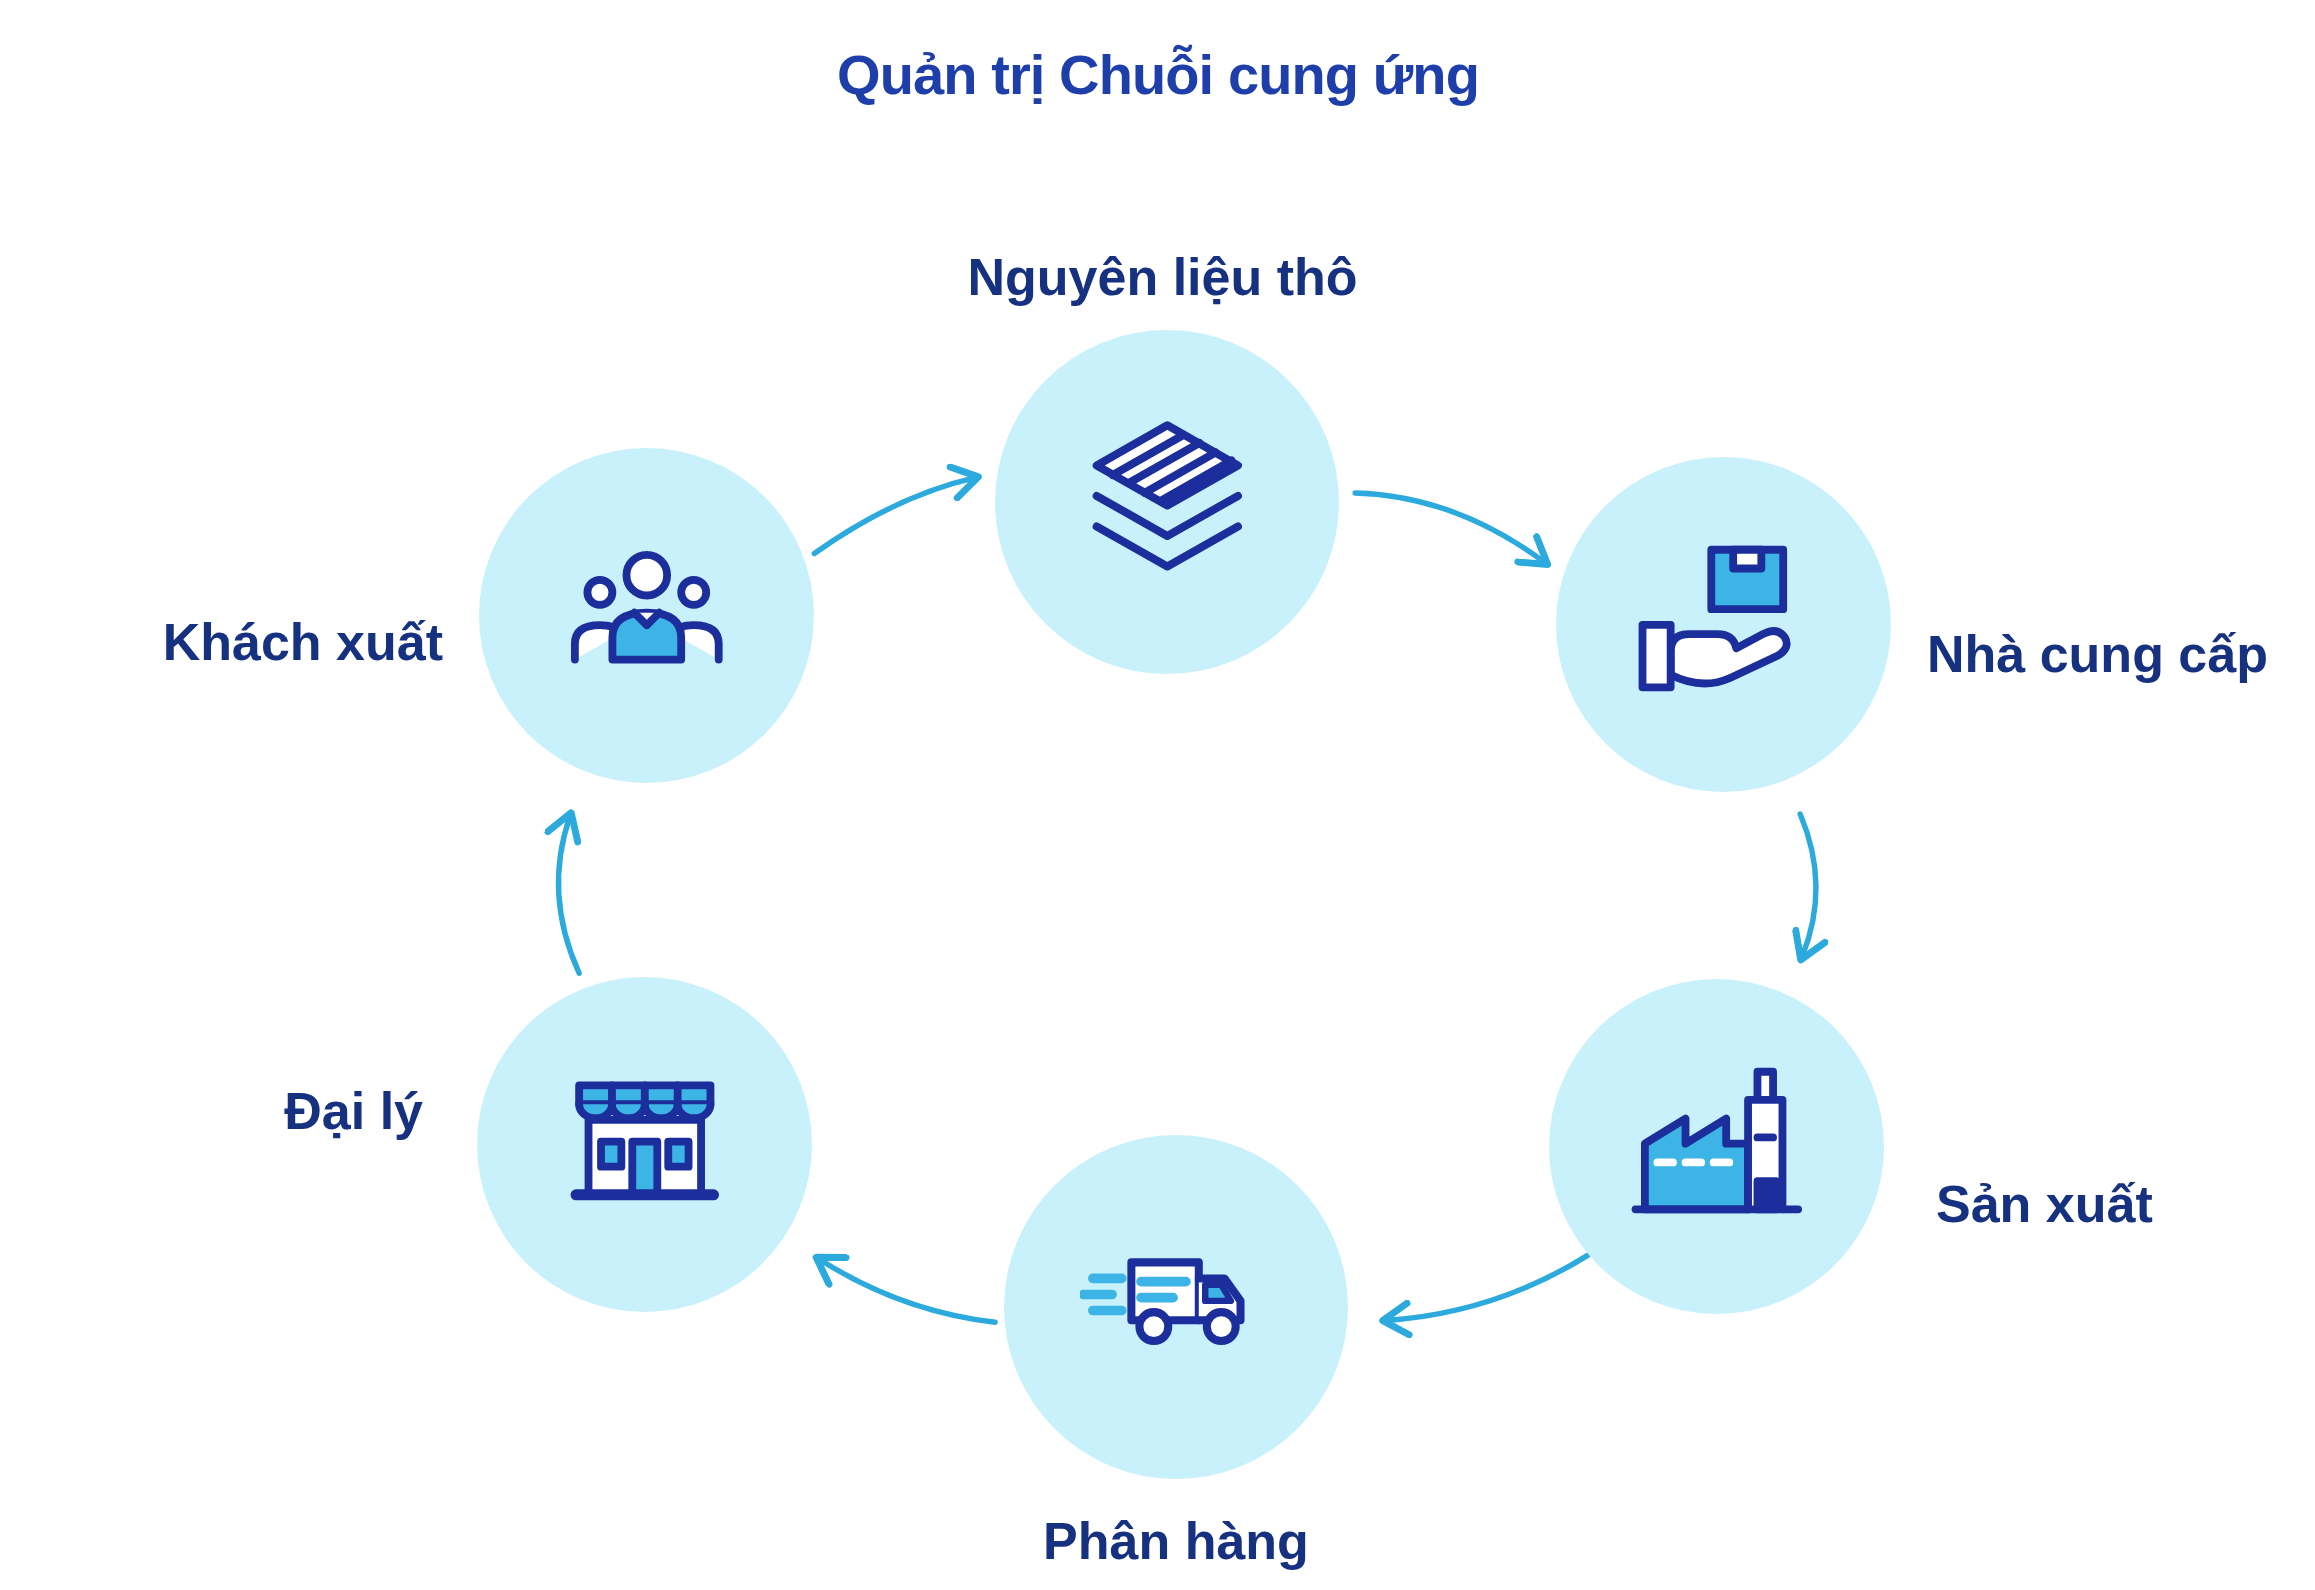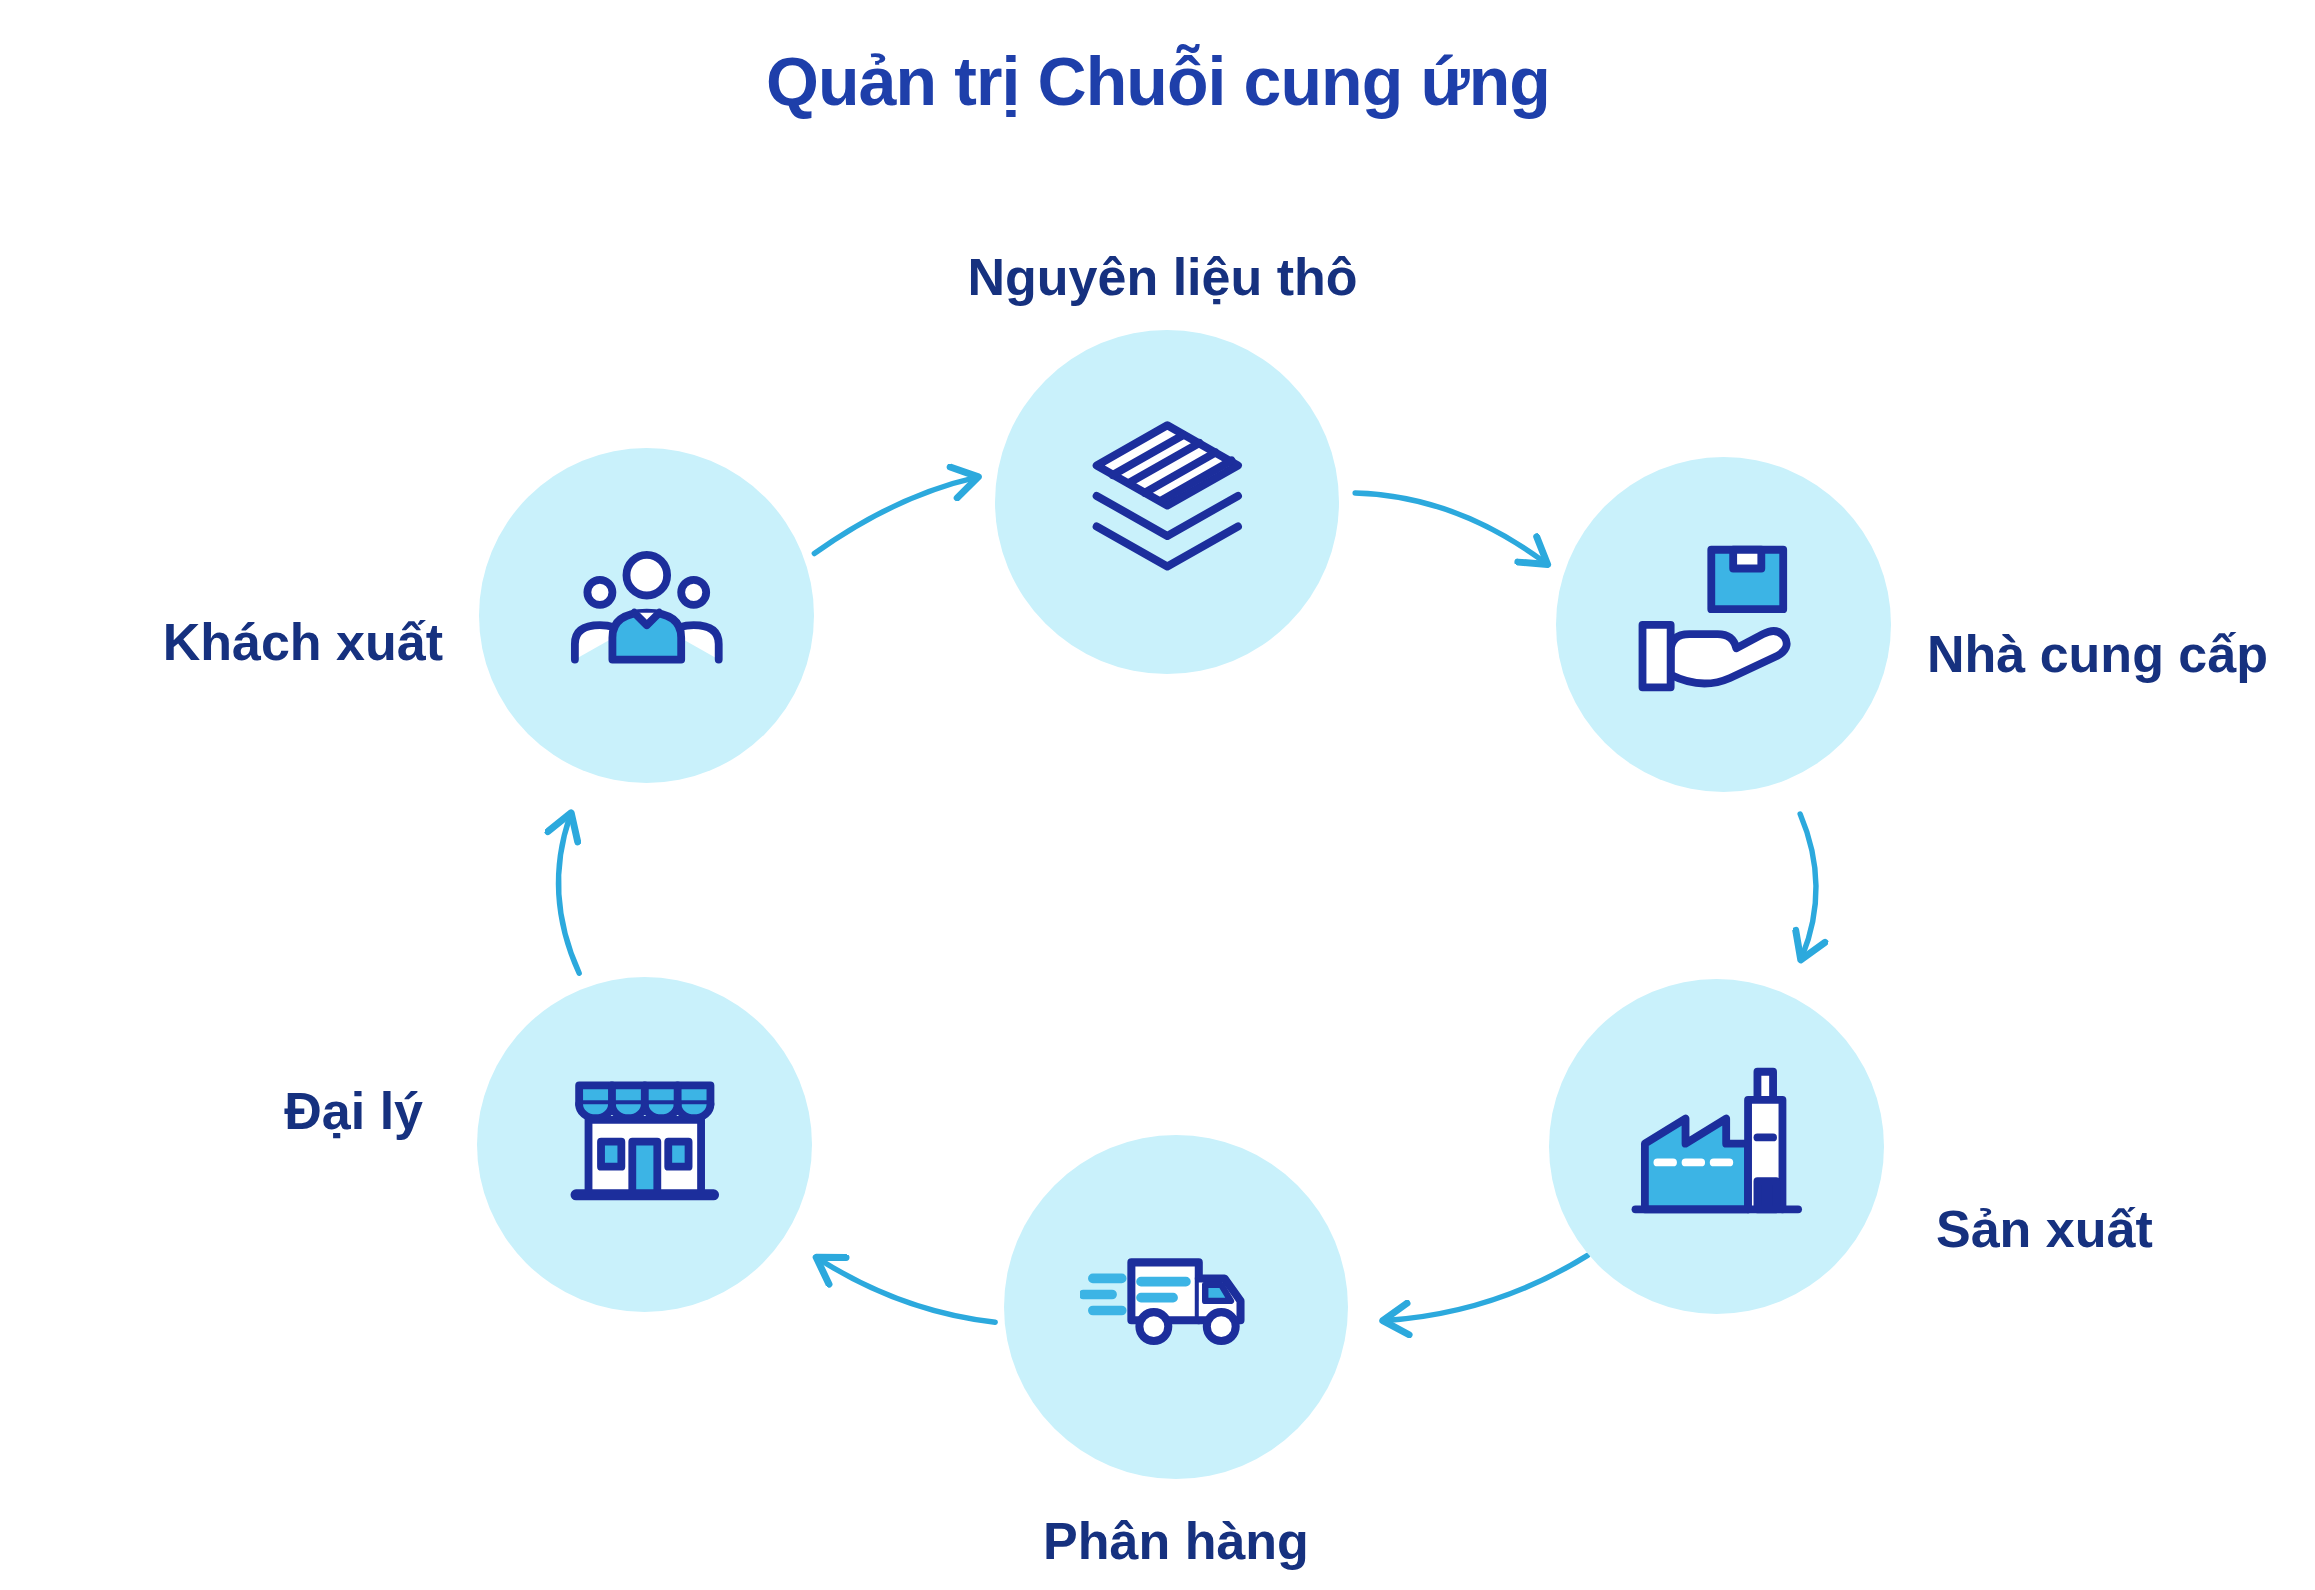--- a/index.html
+++ b/index.html
@@ -14,21 +14,21 @@
     background: #ffffff;
     overflow: hidden;
   }
 
   .title {
     position: absolute;
     top: 42px;
     left: 0;
     width: 100%;
     text-align: center;
-    font-size: 68px;
+    font-size: 56px;
     font-weight: 800;
     letter-spacing: -0.9px;
     color: #1e3faa;
   }
 
   .arrows {
     position: absolute;
     left: 0; top: 0;
     width: 2316px;
     height: 1590px;
@@ -58,21 +58,21 @@
   .c-raw          { left: 995px; top: 330px;  width: 344px; height: 344px; }
   .c-supplier     { left: 1556px; top: 457px;  width: 335px; height: 335px; }
   .c-production   { left: 1549px; top: 979px; width: 335px; height: 335px; }
   .c-distribution { left: 1004px; top: 1135px; width: 344px; height: 344px; }
   .c-dealer       { left: 477px;  top: 977px; width: 335px; height: 335px; }
   .c-customer     { left: 479px;  top: 448px;  width: 335px; height: 335px; }
 
   
   .l-raw          { left: 710px;  top: 223px;  width: 905px; text-align: center; }
   .l-supplier     { left: 1927px; top: 600px; }
-  .l-production   { left: 1936px; top: 1175px; }
+  .l-production   { left: 1936px; top: 1150px; }
   .l-distribution { left: 814px;  top: 1487px; width: 724px; text-align: center; }
   .l-dealer       { left: 54px;   top: 1057px; width: 369px; text-align: right; }
   .l-customer     { left: 54px;   top: 588px;  width: 389px; text-align: right; }
 </style>
 </head>
 <body>
 
 <div class="canvas">
 
   <h1 class="title">Quản trị Chuỗi cung ứng</h1>

